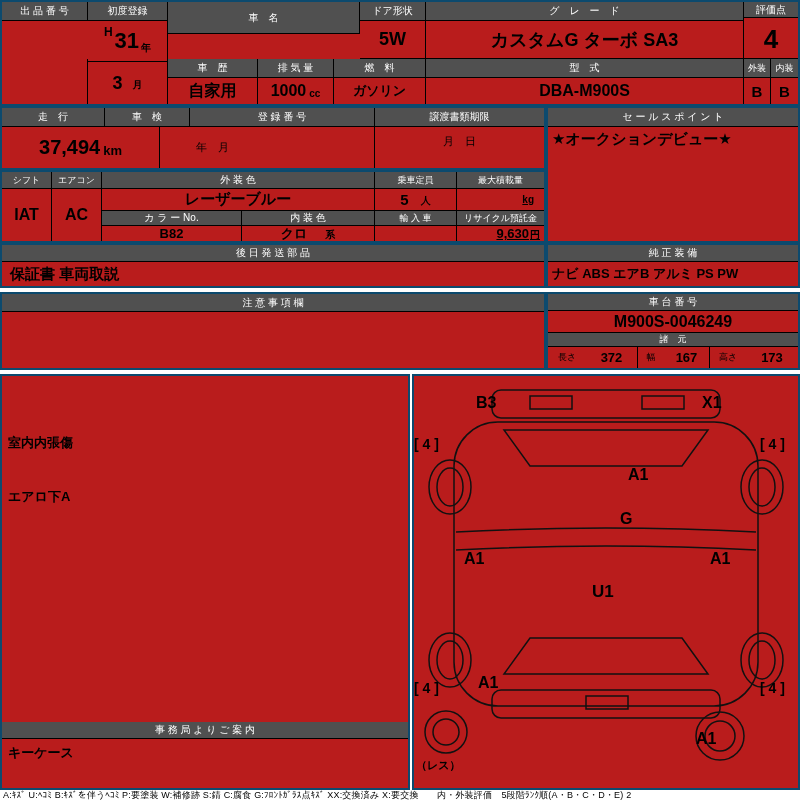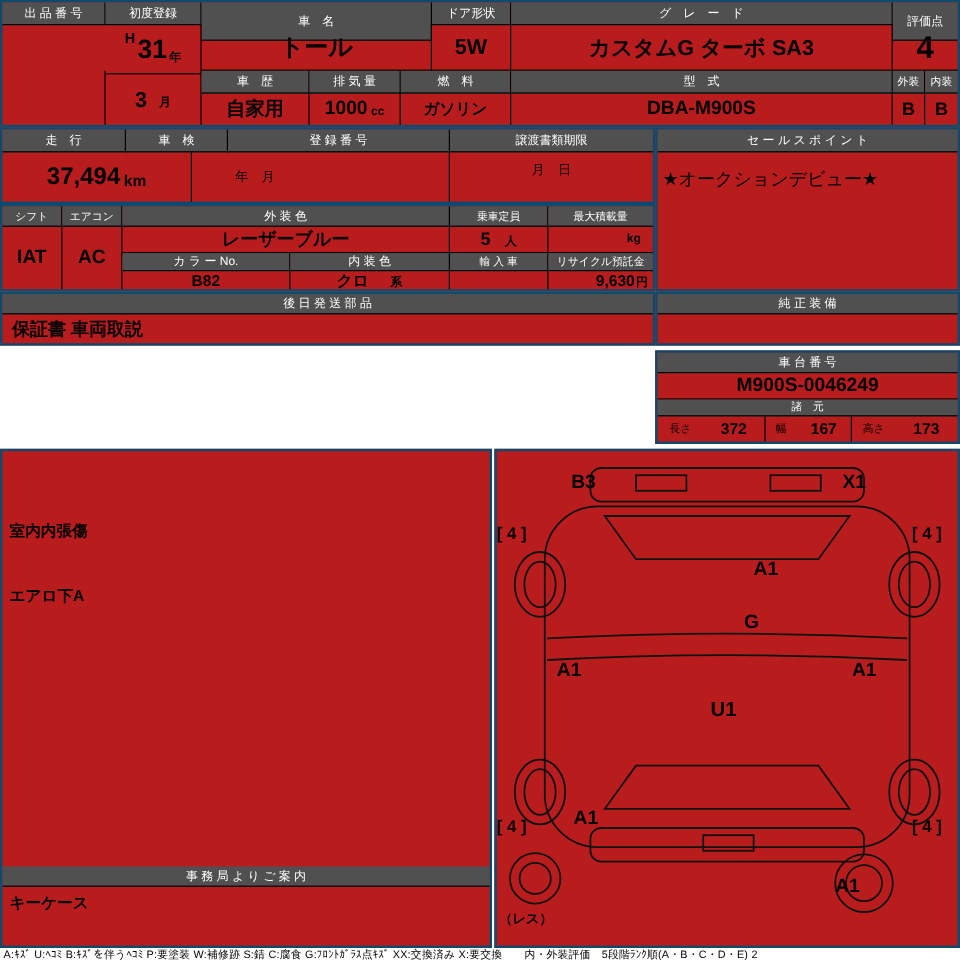--- a/index.html
+++ b/index.html
@@ -6,62 +6,61 @@
   html,body { width:800px; height:800px; }
   body { font-family:"Liberation Sans","DejaVu Sans",sans-serif; background:#fff; color:#000; }
   .sheet { position:relative; width:800px; height:800px; background:#fff; overflow:hidden; }
   .box { position:absolute; border:2px solid #0c4a6e; background:#b91c1c; }
   .hdr { position:absolute; background:#505050; color:#fff; font-size:10px;
          display:flex; align-items:center; justify-content:center; white-space:pre; overflow:hidden; }
   .hdr.s9 { font-size:9px; }
   .val { position:absolute; display:flex; align-items:center; justify-content:center;
          font-weight:bold; white-space:pre; overflow:hidden; }
   .val.left  { justify-content:flex-start; }
-  .val.right { justify-content:flex-end; }
+  .val.right { justify-content:flex-end;text-decoration:underline; }
   .val.norm  { font-weight:normal; }
   .br { border-right:1px solid #000; }
   .bb { border-bottom:1px solid #000; }
   .unit { font-size:10px; font-weight:bold; }
   .era  { font-size:12px; font-weight:bold; align-self:flex-start; margin:4px 2px 0 0; }
   .yunit{ font-size:10px; font-weight:bold; align-self:flex-end; margin:0 0 6px 2px; }
   .specrow { position:absolute; display:flex; }
   .speclabel { font-size:9px; display:flex; align-items:center; justify-content:center; }
   .specval { font-weight:bold; font-size:13px; display:flex; align-items:center; justify-content:center; }
   .textblock { position:absolute; font-weight:bold; font-size:13px; line-height:18px; white-space:pre; }
-  .freearea { position:absolute; font-weight:normal; font-size:15px; text-align:left; padding:13px 4px; white-space:pre; }
+  .freearea { position:absolute; font-weight:bold; font-size:15px; text-align:left; padding:3px 4px; white-space:pre; }
   .mark { position:absolute; font-weight:bold; font-size:16px; white-space:nowrap; }
   .mark.m14 { font-size:14px; }
   .mark.m17 { font-size:17px; }
   .mark.m11 { font-size:11px; }
   .footer { position:absolute; font-size:9px; white-space:nowrap; letter-spacing:0.2px; }
   svg.cardraw { position:absolute; left:0; top:0; }
 </style>
 </head>
 <body>
 
 <div class="sheet">
 
   <div class="box" style="left:0;top:0;width:800px;height:106px">
     <div class="hdr br bb" style="left:0;top:0;width:86px;height:19px">出 品 番 号</div>
     <div class="hdr br bb" style="left:86px;top:0;width:80px;height:19px">初度登録</div>
     <div class="hdr br bb" style="left:166px;top:0;width:192px;height:32px">車　名</div>
     <div class="hdr br bb" style="left:358px;top:0;width:66px;height:19px">ドア形状</div>
     <div class="hdr br bb" style="left:424px;top:0;width:318px;height:19px">グ　レ　ー　ド</div>
-    <div class="hdr bb" style="left:742px;top:0;width:54px;height:32px">評価点</div>
+    <div class="hdr bb" style="left:742px;top:0;width:54px;height:16px">評価点</div>
 
     <div class="val br bb" style="left:86px;top:19px;width:80px;height:41px">
       <span class="era">H</span>
       <span style="font-size:22px">31</span>
       <span class="yunit">年</span>
     </div>
     <div class="val br" style="left:86px;top:60px;width:80px;height:42px">
       <span style="font-size:18px">3</span>
       <span class="unit" style="margin-left:10px;margin-top:4px">月</span>
     </div>
-    <div class="val br bb" style="left:166px;top:19px;width:192px;height:38px;font-size:20px">トール</div>
     <div class="val br bb" style="left:358px;top:19px;width:66px;height:38px;font-size:18px">5W</div>
     <div class="val br bb" style="left:424px;top:19px;width:318px;height:38px;font-size:18px">カスタムG ターボ SA3</div>
     <div class="val bb" style="left:742px;top:19px;width:54px;height:38px;font-size:26px">4</div>
 
     <div class="val br" style="left:0;top:57px;width:86px;height:45px"></div>
 
     <div class="hdr br bb" style="left:166px;top:57px;width:90px;height:19px">車　歴</div>
     <div class="hdr br bb" style="left:256px;top:57px;width:76px;height:19px">排 気 量</div>
     <div class="hdr br bb" style="left:332px;top:57px;width:92px;height:19px">燃　料</div>
     <div class="hdr br bb" style="left:424px;top:57px;width:318px;height:19px">型　式</div>
@@ -134,22 +133,27 @@
       <span class="unit" style="margin-left:1px;margin-top:2px">円</span>
     </div>
   </div>
 
   <div class="box" style="left:0;top:243px;width:546px;height:45px">
     <div class="hdr bb" style="left:0;top:0;width:542px;height:17px">後 日 発 送 部 品</div>
     <div class="val left" style="left:0;top:17px;width:542px;height:24px;font-size:15px;padding-left:8px">保証書 車両取説</div>
   </div>
   <div class="box" style="left:546px;top:243px;width:254px;height:45px">
     <div class="hdr bb" style="left:0;top:0;width:250px;height:17px">純 正 装 備</div>
-  </div>
-
+    <div class="val left" style="left:0;top:17px;width:250px;height:24px;font-size:13px;padding-left:4px">ナビ ABS エアB アルミ PS PW</div>
+  </div>
+
+  <div class="box" style="left:0;top:292px;width:546px;height:78px">
+    <div class="hdr bb" style="left:0;top:0;width:542px;height:18px">注 意 事 項 欄</div>
+    <div class="val left" style="left:0;top:18px;width:542px;height:56px;padding-left:8px;font-size:13px"></div>
+  </div>
   <div class="box" style="left:546px;top:292px;width:254px;height:78px">
     <div class="hdr bb" style="left:0;top:0;width:250px;height:17px">車 台 番 号</div>
     <div class="val bb" style="left:0;top:17px;width:250px;height:22px;font-size:16px">M900S-0046249</div>
     <div class="hdr s9 bb" style="left:0;top:39px;width:250px;height:14px">諸　元</div>
     <div class="specrow" style="left:0;top:53px;width:250px;height:21px">
       <span class="speclabel" style="width:38px">長さ</span>
       <span class="specval br" style="width:52px">372</span>
       <span class="speclabel" style="width:26px">幅</span>
       <span class="specval br" style="width:46px">167</span>
       <span class="speclabel" style="width:36px">高さ</span>

